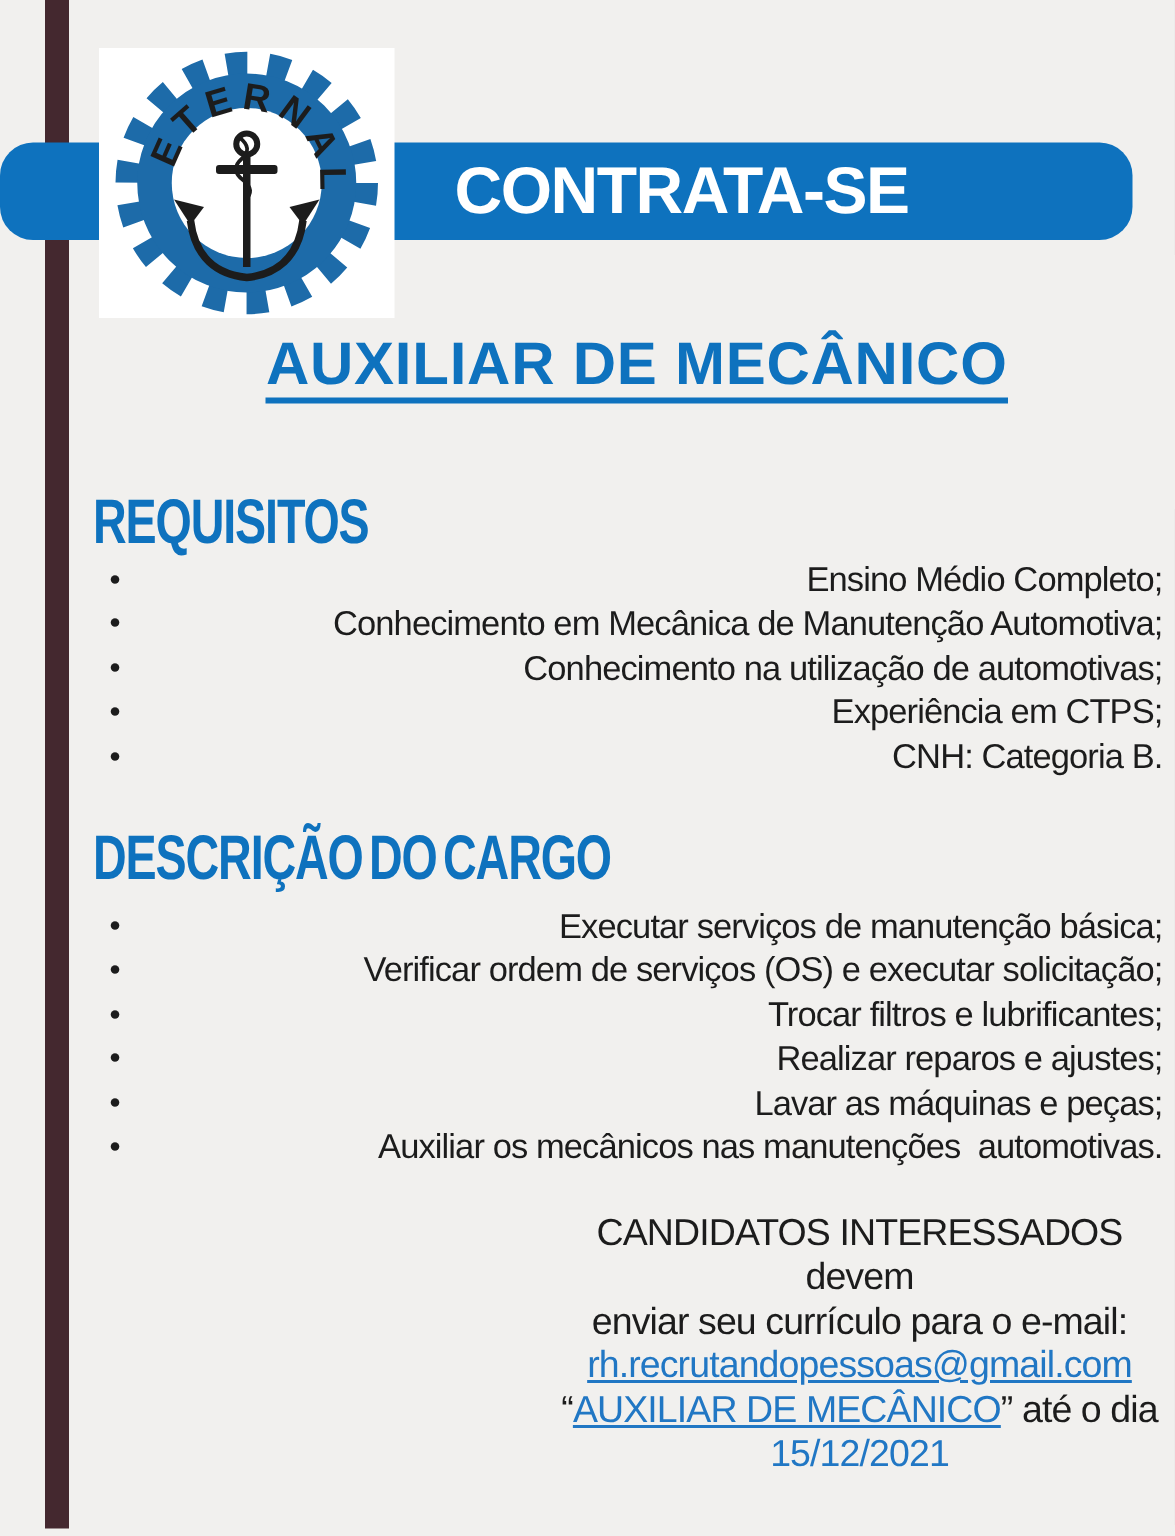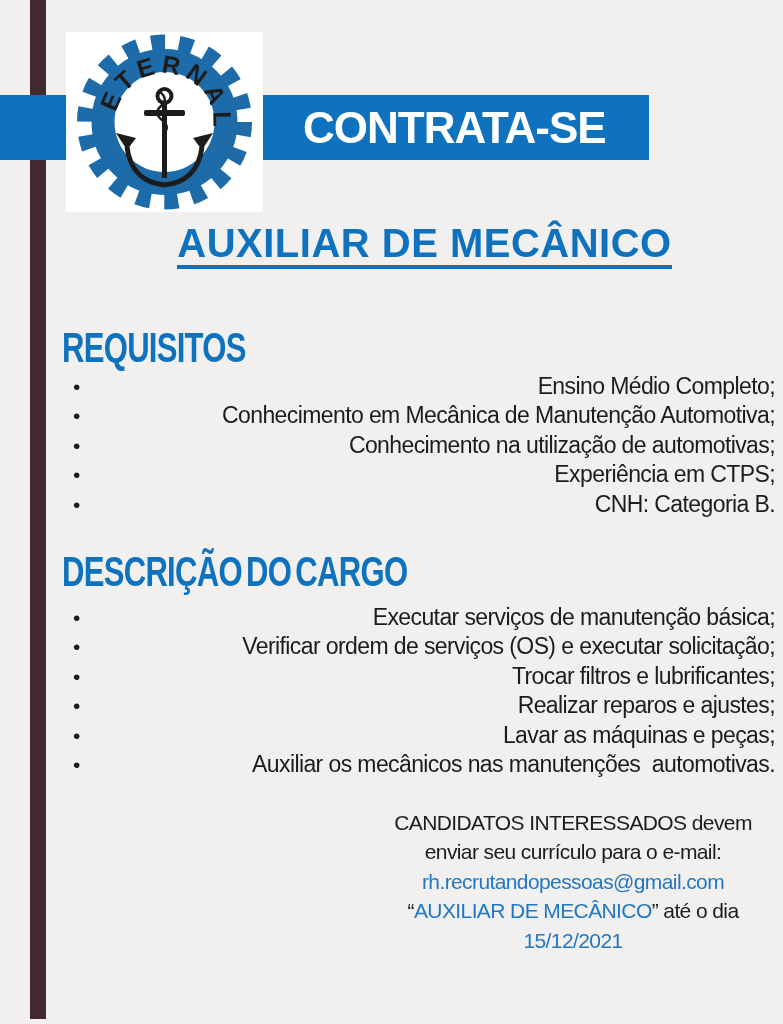--- a/index.html
+++ b/index.html
@@ -7,23 +7,23 @@
     position:relative; width:783px; height:1024px;
     background:var(--background);
     font-family:"Liberation Sans", sans-serif;
     overflow:hidden;
   }
   .stripe {
     position:absolute; left:30px; top:0; width:16px; height:1019px;
     background:var(--stripe);
   }
   .band {
-    position:absolute; left:0; top:95px; width:649px; height:65px;
+    position:absolute; left:0; top:95px; width:755px; height:65px;
     background:var(--band_blue);
-    display:flex; align-items:center;
+    display:flex; align-items:center;border-radius:22px;
   }
   .band-title {
     margin-left:303px; color:#ffffff; font-size:44px; font-weight:700;
     letter-spacing:-1px; line-height:1;
   }
   .logo-box {
     position:absolute; left:66px; top:32px; width:197px; height:180px;
     background:#ffffff;
   }
   .job-title-wrap { position:absolute; top:222px; left:66px; width:717px; text-align:center; }
@@ -42,23 +42,23 @@
   .bullets {
     position:absolute; left:73px; width:702px; margin:0; padding:0; list-style:none;
     font-size:23px; line-height:29.4px; color:var(--text_dark); letter-spacing:-0.6px;text-align:right;
   }
   #list-req  { top:372px; }
   #list-desc { top:603px; }
   .bullets li { position:relative; padding-left:17px; white-space:pre-wrap; }
   .bullets li::before { content:"\2022"; position:absolute; left:0; top:0; font-size:21px; }
   .contact {
     position:absolute; top:808px; left:363px; width:420px; text-align:center;
-    font-size:21px; line-height:29.4px; color:var(--text_dark); letter-spacing:-0.6px;
+    font-size:25px; line-height:29.4px; color:var(--text_dark); letter-spacing:-0.6px;
   }
-  .contact a { color:var(--link_blue); text-underline-offset:2px; cursor:pointer; }
+  .contact a { color:var(--link_blue); text-decoration:underline; text-underline-offset:2px; cursor:pointer; }
   .deadline { color:var(--link_blue); }
 </style>
 </head>
 <body>
 
 <div class="page">
 
   <div class="stripe"></div>
 
   <div class="band">

